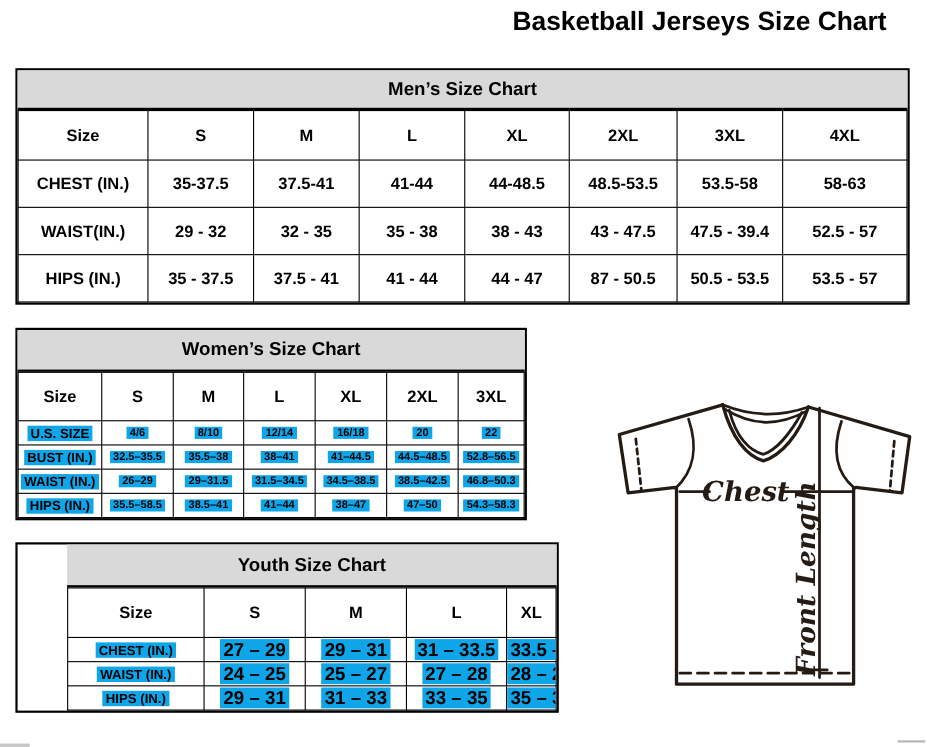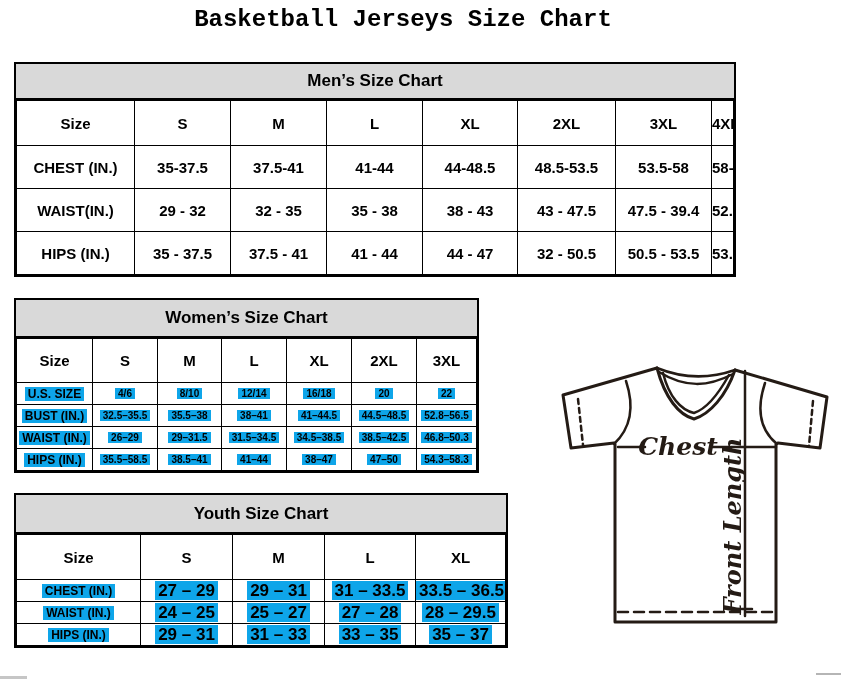--- a/index.html
+++ b/index.html
@@ -1,22 +1,22 @@
 <!DOCTYPE html>
 <html><head>
 <meta charset="utf-8">
 <style>
   html,body{margin:0;padding:0;}
   body{
     width:843px;height:679px;position:relative;background:#ffffff;
     font-family:"Liberation Sans", sans-serif;color:#000;overflow:hidden;
   }
   .page-title{
-    position:absolute;left:0;top:6px;width:806px;text-align:center;
-    font-size:24px;font-weight:bold;letter-spacing:0px;font-family:Liberation Mono, monospace;
+    position:absolute;left:0;top:6px;width:806px;text-align:right;
+    font-size:24px;font-weight:bold;letter-spacing:0px;
   }
   .tbl{
     position:absolute;border:2px solid #000;background:#fff;box-sizing:border-box;
   }
   .tbl-title{
     background:#d9d9d9;border-bottom:2px solid #000;text-align:center;
     font-weight:bold;font-size:17px;
     display:flex;align-items:center;justify-content:center;
   }
   table{border-collapse:collapse;width:100%;table-layout:fixed;}
@@ -50,21 +50,21 @@
   }
   .frag{position:absolute;background:#c6c6c6;}
   .frag-left{left:0;top:676px;width:27px;height:3px;}
   .frag-right{left:816px;top:673px;width:25px;height:2px;background:#b5b5b5;}
 </style>
 </head>
 <body>
 
 <div class="page-title">Basketball Jerseys Size Chart</div>
 
-<div class="tbl t-men" style="left:14px;top:62px;width:722px;">
+<div class="tbl t-men" style="left:14px;top:62px;width:813px;">
   <div class="tbl-title">Men’s Size Chart</div>
   <table>
     <colgroup>
       <col style="width:118px">
         <col style="width:96px">
         <col style="width:96px">
         <col style="width:96px">
       <col style="width:95px">
         <col style="width:98px">
         <col style="width:96px">
@@ -102,21 +102,21 @@
           <td>43 - 47.5</td>
           <td>47.5 - 39.4</td>
           <td>52.5 - 57</td>
         </tr>
         <tr>
           <th>HIPS (IN.)</th>
           <td>35 - 37.5</td>
           <td>37.5 - 41</td>
           <td>41 - 44</td>
           <td>44 - 47</td>
-          <td>32 - 50.5</td>
+          <td>87 - 50.5</td>
           <td>50.5 - 53.5</td>
           <td>53.5 - 57</td>
         </tr>
       </tbody>
   </table>
 </div>
 
 <div class="tbl t-women" style="left:14px;top:298px;width:465px;">
   <div class="tbl-title">Women’s Size Chart</div>
   <table>
@@ -174,21 +174,21 @@
           <td><span class="hl">38.5–41</span></td>
           <td><span class="hl">41–44</span></td>
           <td><span class="hl">38–47</span></td>
           <td><span class="hl">47–50</span></td>
           <td><span class="hl">54.3–58.3</span></td>
         </tr>
       </tbody>
   </table>
 </div>
 
-<div class="tbl t-youth" style="left:14px;top:493px;width:494px;">
+<div class="tbl t-youth" style="left:14px;top:493px;width:494px;padding-left:45px;">
   <div class="tbl-title">Youth Size Chart</div>
   <table>
     <colgroup>
       <col style="width:124px">
         <col style="width:92px">
         <col style="width:92px">
         <col style="width:91px">
         <col>
     </colgroup>
     <thead>

